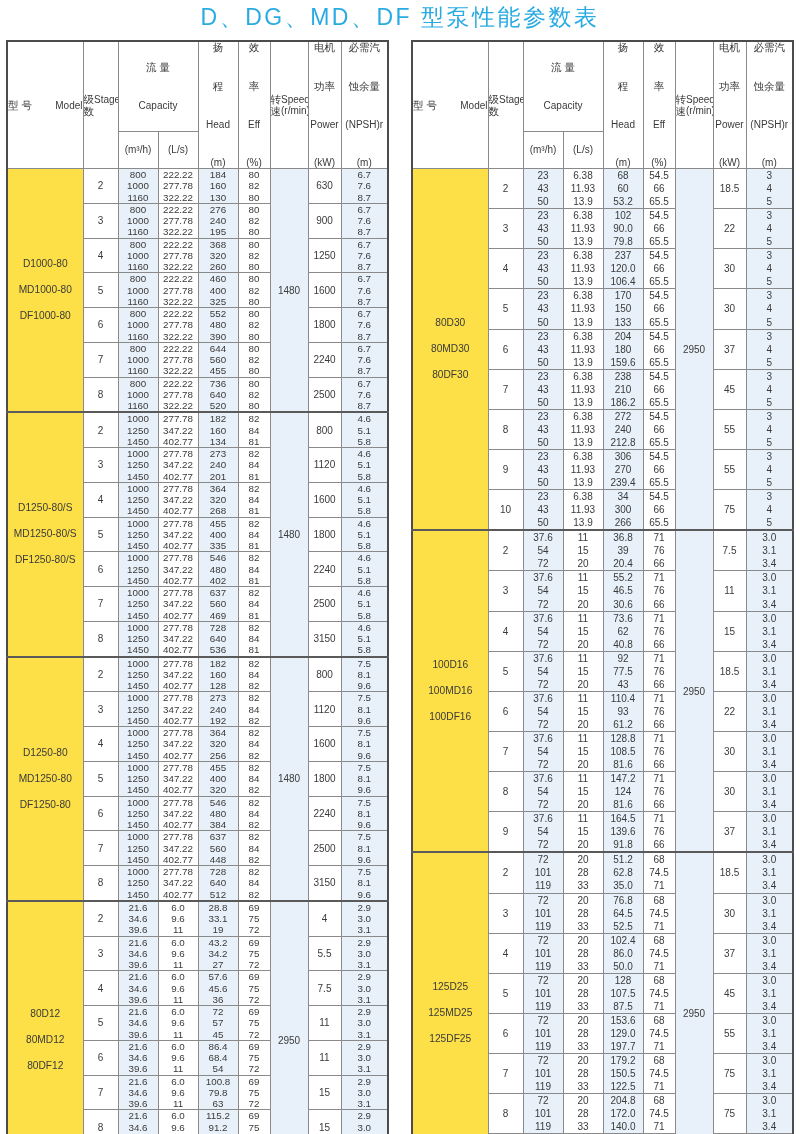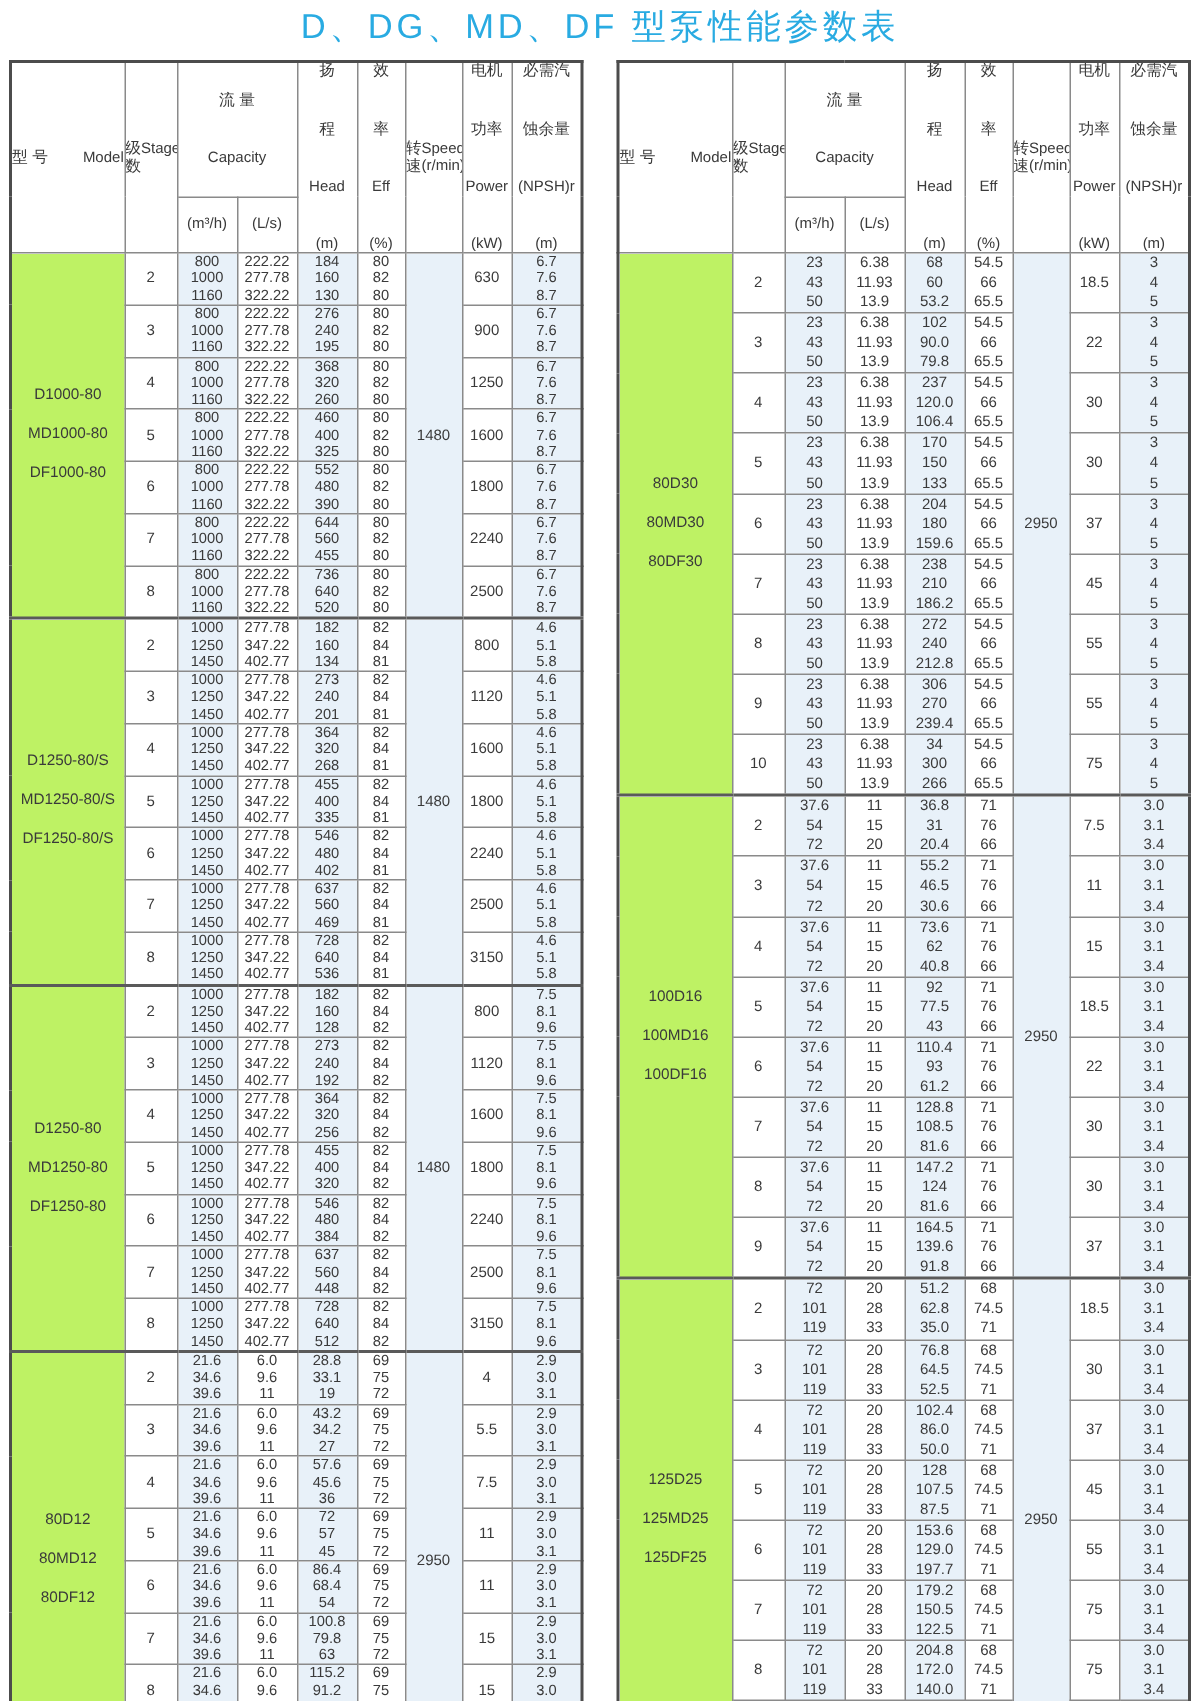--- a/index.html
+++ b/index.html
@@ -17,21 +17,21 @@
   th .hwrap{display:flex;justify-content:space-between;height:100%;
          padding:2px 0 1px 0;box-sizing:border-box;}
   th .hstack{display:flex;flex-direction:column;justify-content:flex-start;height:100%;gap:27px;}
   .cn{font-size:10.5px;line-height:11.5px;color:#3a3a3a;}
   .en{font-size:10px;line-height:11px;color:#3a3a3a;}
   td{font-size:10px;color:#3a3a3a;}
   td .line{white-space:nowrap;}
   .t-left td .line{height:11.25px;line-height:11.25px;font-size:9.8px;}
   .t-right td .line{height:13.05px;line-height:13.05px;font-size:10px;}
   td.shade{background:#E8F1F9;}
-  td.model{background:#bef264;text-align:left;padding-left:5px;font-size:10.2px;}
+  td.model{background:#fde047;text-align:left;padding-left:5px;font-size:10.2px;}
   td.model .mline{line-height:12px;margin:14px 0;white-space:nowrap;}
   tr.bsep td{border-top:2px solid #5a5a5a;}
   td.single{font-size:10px;}
 </style>
 </head>
 <body>
 
 <div class="page">
   <h1 class="title">D、DG、MD、DF 型泵性能参数表</h1>
 
@@ -1356,21 +1356,21 @@
             <div class="line">54</div>
             <div class="line">72</div>
           </td>
           <td>
             <div class="line">11</div>
             <div class="line">15</div>
             <div class="line">20</div>
           </td>
           <td class="shade">
             <div class="line">36.8</div>
-            <div class="line">31</div>
+            <div class="line">39</div>
             <div class="line">20.4</div>
           </td>
           <td>
             <div class="line">71</div>
             <div class="line">76</div>
             <div class="line">66</div>
           </td>
           <td class="shade single" rowspan="8">2950</td>
           <td class="single">7.5</td>
           <td class="shade">

